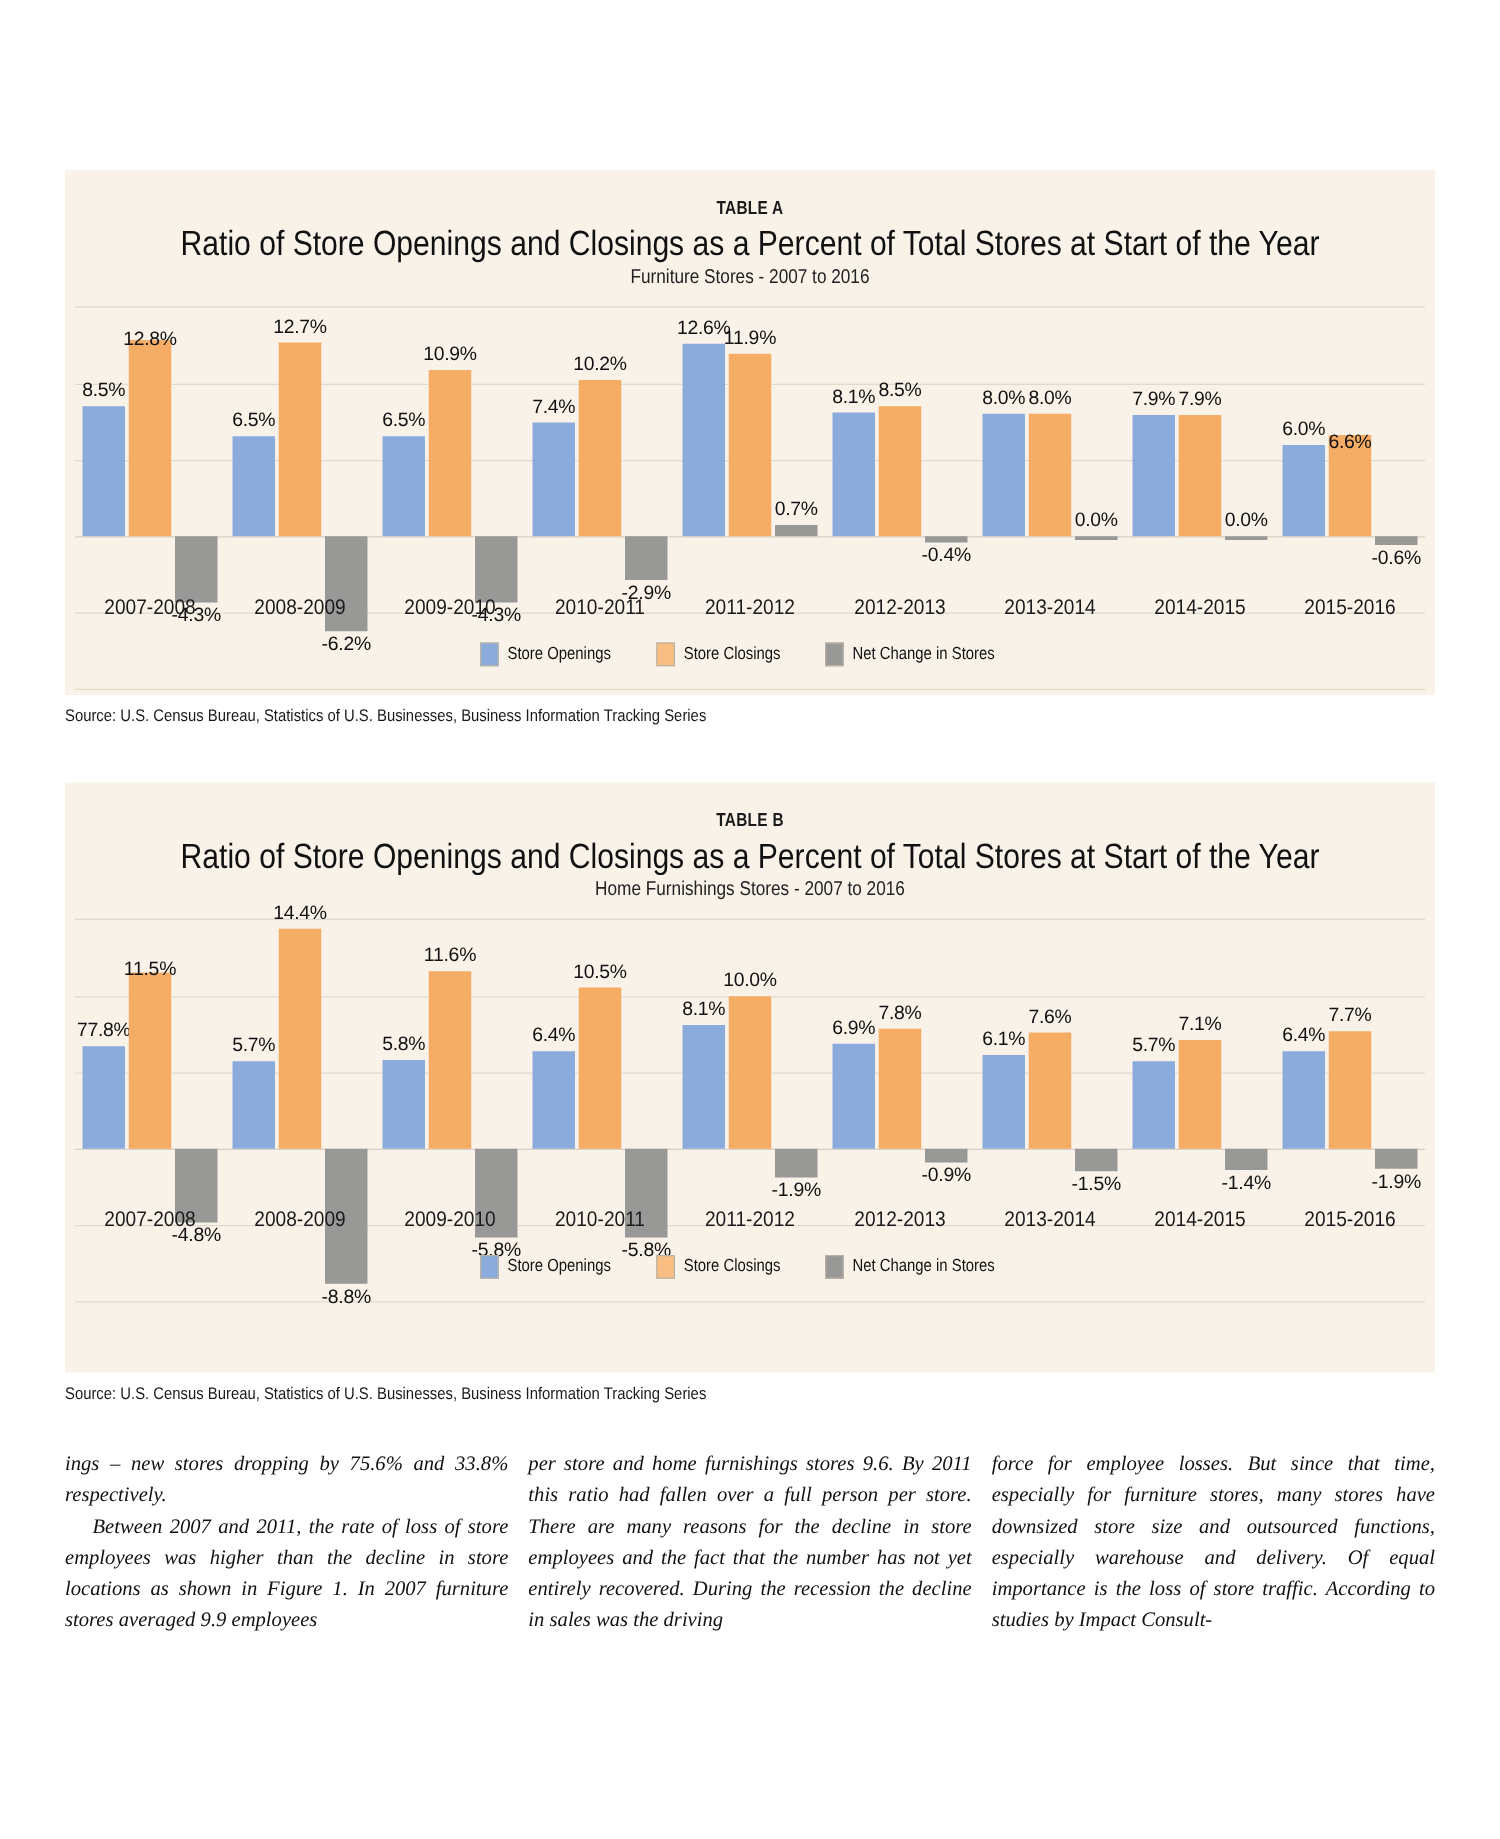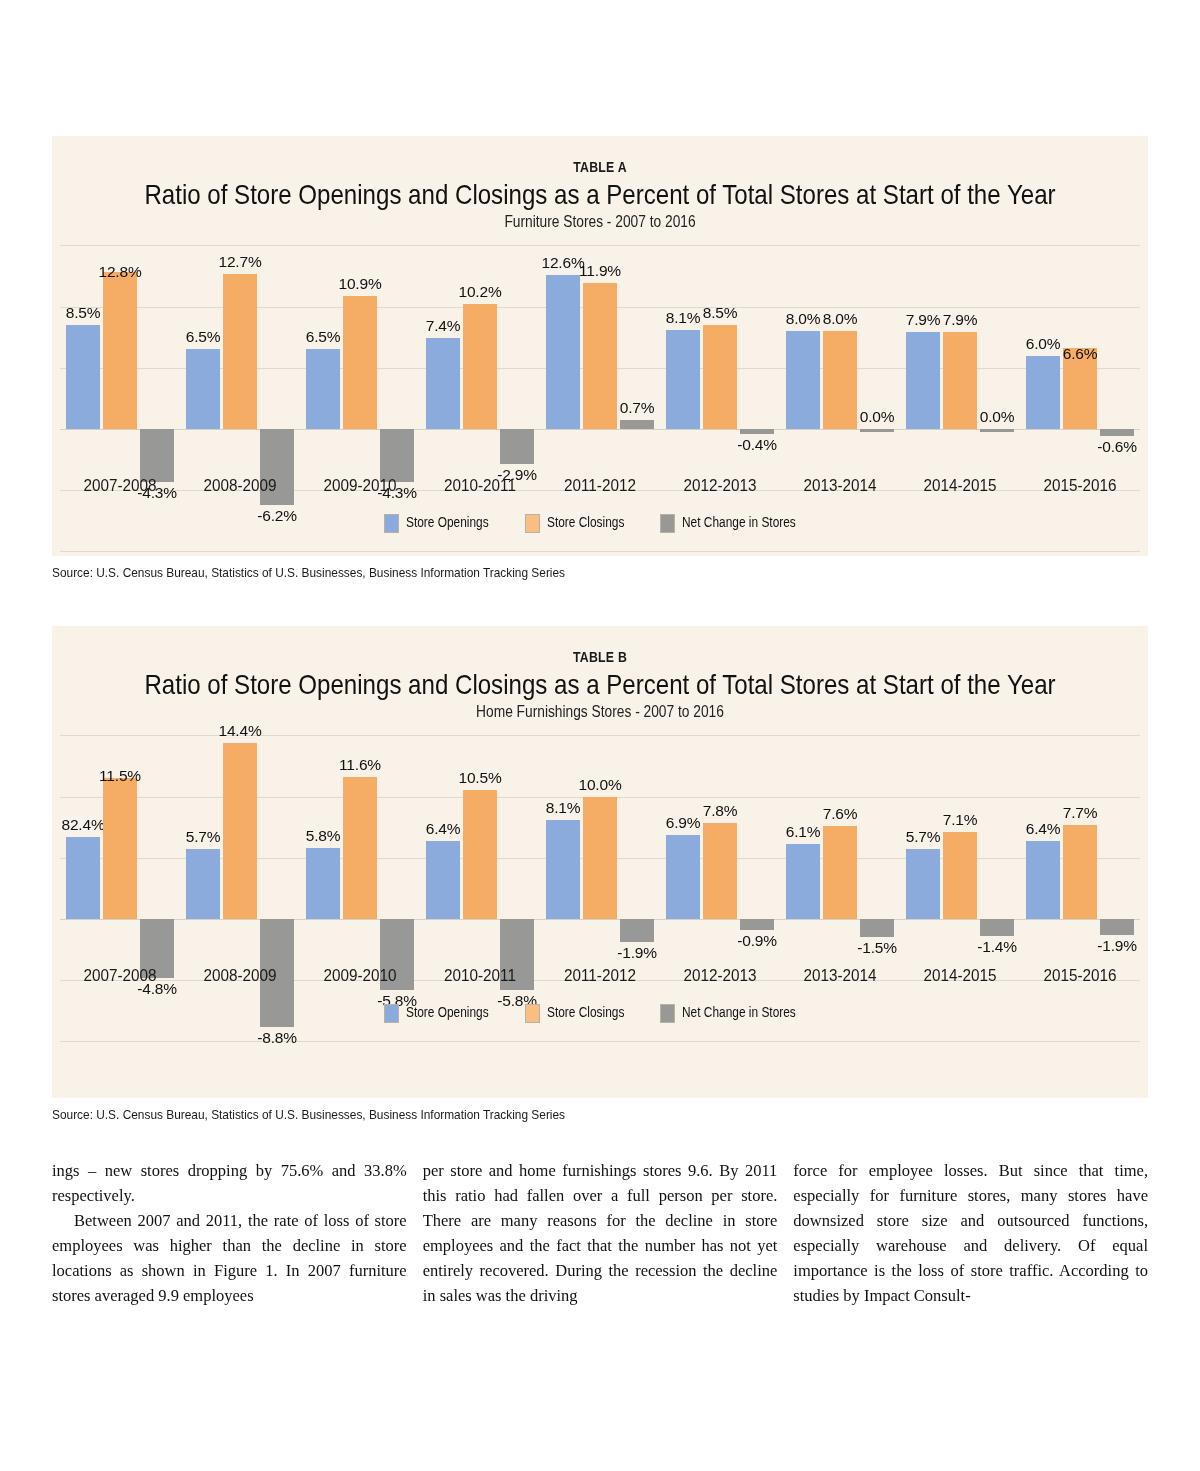--- a/index.html
+++ b/index.html
@@ -163,20 +163,21 @@
     transform: scaleX(0.88);
     transform-origin: left center;
     white-space: nowrap;
   }
 
   
   .columns {
     margin: 36px 52px 0 52px;
     display: flex;
     gap: 16px;
+    font-style: italic;
   }
   .column {
     flex: 1 1 0;
     font-family: "Liberation Serif", serif;
     font-size: 16.5px;
     line-height: 1.52;
     color: #111;
     text-align: justify;
   }
   .column p { margin: 0; }
@@ -391,21 +392,21 @@
           <div class="gridline" style="top: 122.4px;"></div>
           <div class="gridline zero" style="top: 183.6px;"></div>
           <div class="gridline" style="top: 244.8px;"></div>
           <div class="gridline" style="top: 306px;"></div>
         </div>
       <div class="groups" id="groups-b">
           <div class="group">
             <div class="bars">
               <div class="barslot">
                 <div class="bar openings" title="Store Openings 2007-2008: 6.7%" style="top: 101.592px; height: 82.008px;"></div>
-                <div class="vlabel" style="top: 80.592px;">82.4%</div>
+                <div class="vlabel" style="top: 80.592px;">77.8%</div>
               </div>
               <div class="barslot">
                 <div class="bar closings" title="Store Closings 2007-2008: 11.5%" style="top: 42.84px; height: 140.76px;"></div>
                 <div class="vlabel" style="top: 21.84px; margin-top: 10px;">11.5%</div>
               </div>
               <div class="barslot">
                 <div class="bar netchange" title="Net Change in Stores 2007-2008: -4.8%" style="top: 183.6px; height: 58.752px;"></div>
                 <div class="vlabel" style="top: 244.352px;">-4.8%</div>
               </div>
             </div>

